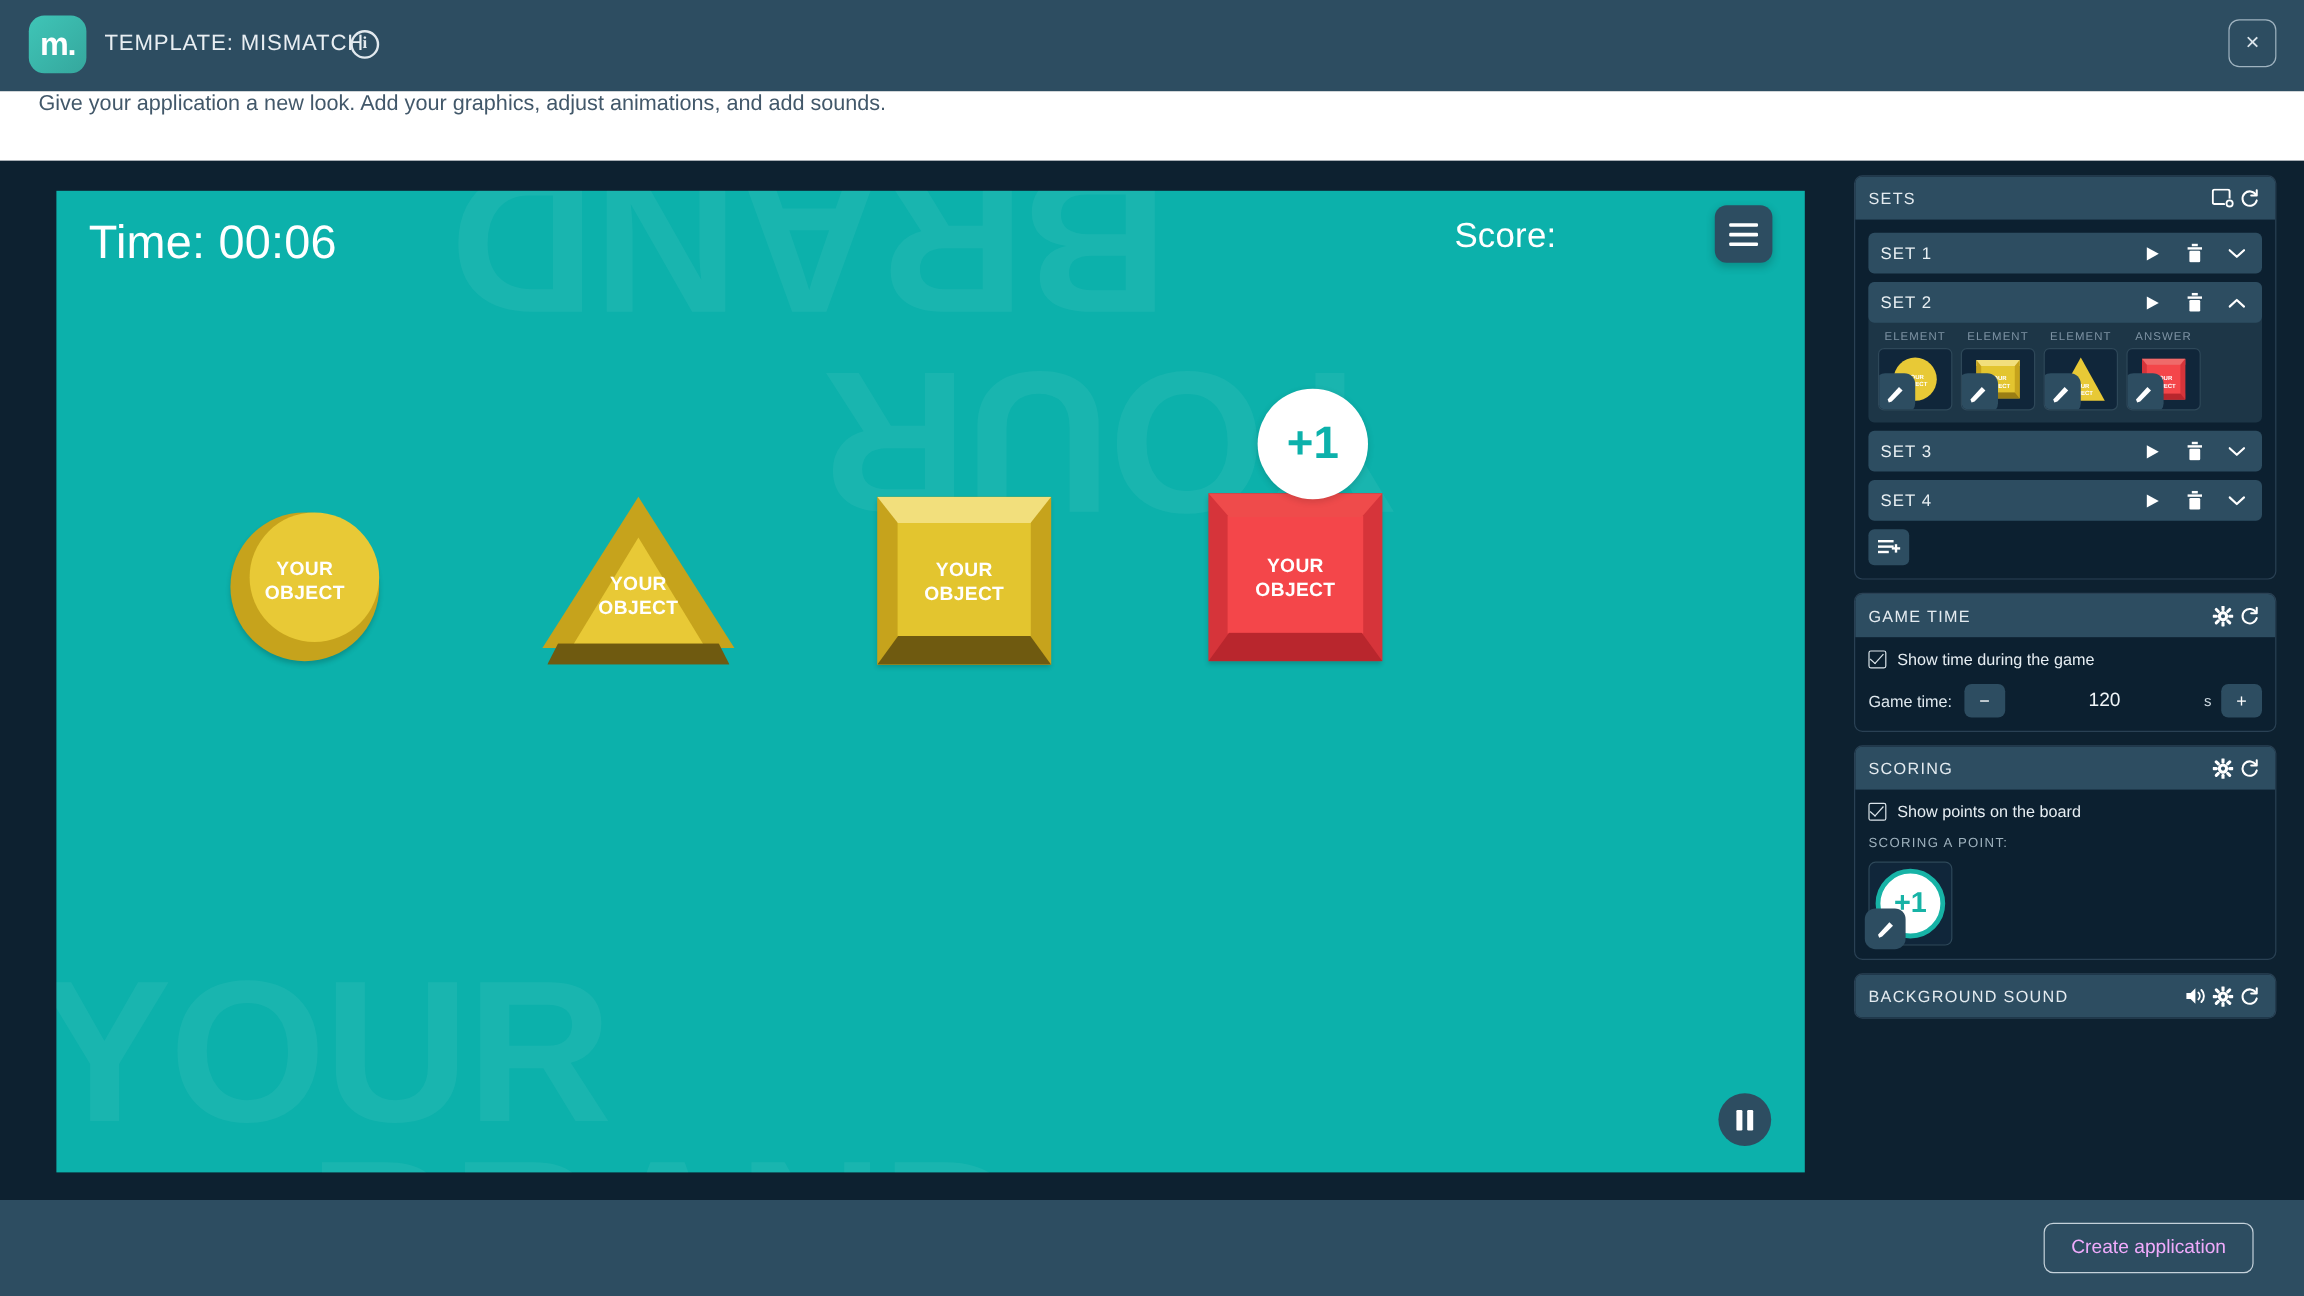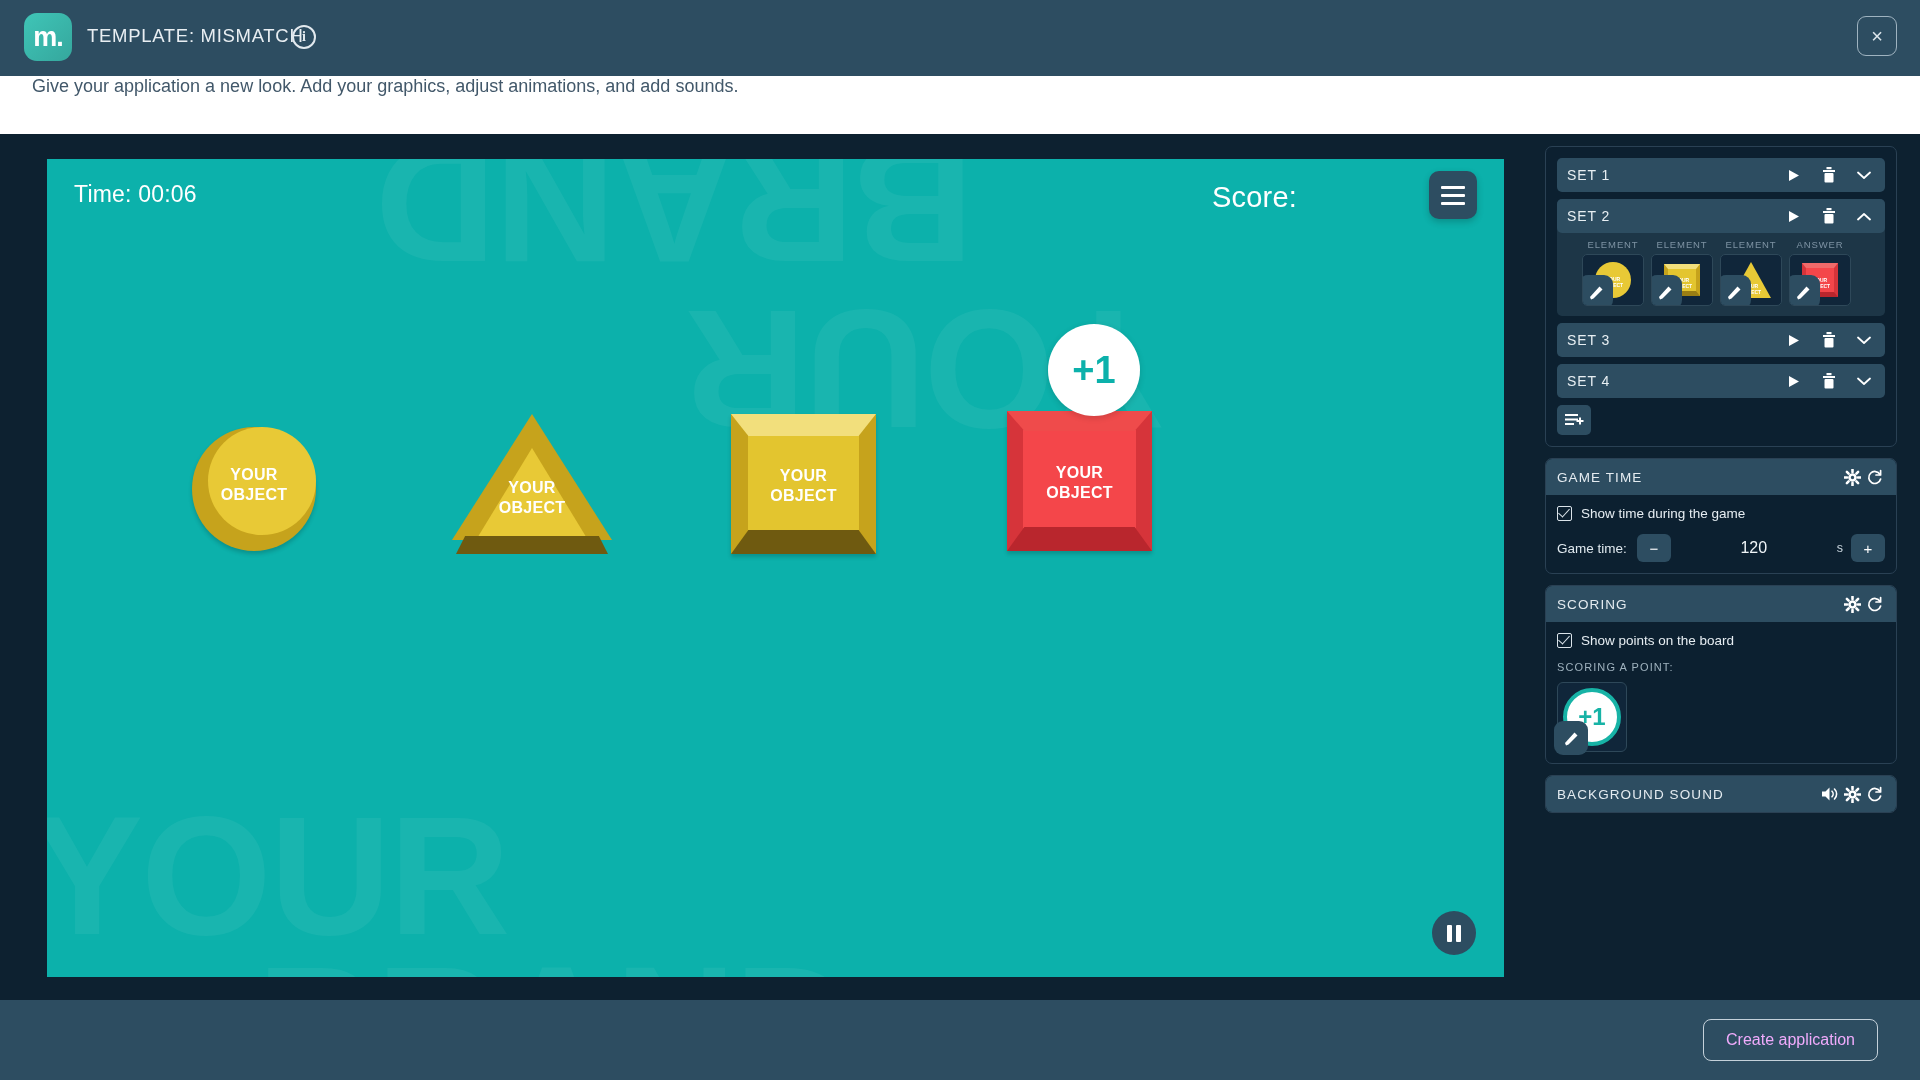--- a/index.html
+++ b/index.html
@@ -78,21 +78,21 @@
     font-weight: bold; font-size: 168px; line-height: 0.92;
     letter-spacing: -2px; white-space: nowrap; user-select: none;
   }
   .wm1 { top: -34px; left: 330px; transform: rotate(180deg); }
   .wm2 { top: 132px; left: 640px; transform: rotate(180deg); }
   .wm3 { top: 640px; left: -16px; }
   .wm4 { top: 790px; left: 210px; }
 
   .hud-time {
     position: absolute; left: 27px; top: 22px;
-    color: #ffffff; font-size: 23px; letter-spacing: 0.2px;
+    color: #ffffff; font-size: 39px; letter-spacing: 0.2px;
   }
   .hud-score {
     position: absolute; right: 207px; top: 22px;
     color: #ffffff; font-size: 29px; letter-spacing: 0.2px;
   }
   .menu-btn {
     position: absolute; right: 27px; top: 12px;
     width: 48px; height: 48px; border-radius: 10px;
     background: #2d4d61; cursor: pointer;
     display: flex; flex-direction: column; align-items: center; justify-content: center; gap: 5px;
@@ -220,21 +220,21 @@
   
   .set-row {
     height: 34px; background: #2d4d61; border-radius: 5px;
     display: flex; align-items: center; padding: 13px 10px; margin-bottom: 7px;
   }
   .set-row .nm { color: #e8eff3; font-size: 14px; letter-spacing: 0.9px; flex: 1; }
   .set-row .act { display: flex; align-items: center; gap: 13px; }
   .set-block { background: #1d3647; border-radius: 5px; margin-bottom: 7px; }
   .set-block .set-row { margin-bottom: 0; }
   .set-content { padding: 6px 8px 10px 8px; }
-  .elem-grid { display: flex; gap: 7px; margin-left: 17px; }
+  .elem-grid { display: flex; gap: 7px; }
   .elem-col { width: 62px; }
   .elem-col .cap {
     color: #7e93a4; font-size: 9.5px; letter-spacing: 0.9px;
     text-align: center; margin-bottom: 4px;
   }
   .thumb {
     position: relative; width: 62px; height: 52px;
     background: #10263a; border: 1px solid #2e4859; border-radius: 5px;
     overflow: hidden;
   }
@@ -389,20 +389,36 @@
 
       <div class="pause-btn">
         <i></i>
           <i></i>
       </div>
     </div>
 
     <div class="sidebar">
 
       <div class="panel">
+        <div class="panel-head">
+          <div class="ttl">SETS</div>
+          <div class="ico">
+            <svg width="19" height="17" viewBox="0 0 19 17">
+                <rect x="1" y="1" width="14" height="12" rx="1.5" fill="none" stroke="#fff" stroke-width="1.6"></rect>
+                <circle cx="15" cy="12.5" r="4" fill="#2d4d61"></circle>
+                <circle cx="15" cy="12.5" r="2.6" fill="none" stroke="#fff" stroke-width="1.5"></circle>
+              </svg>
+          </div>
+          <div class="ico">
+            <svg width="17" height="17" viewBox="0 0 17 17">
+                <path d="M14 5.5A6 6 0 1 0 14.6 10" fill="none" stroke="#fff" stroke-width="1.7" stroke-linecap="round"></path>
+                <path d="M14.6 1.5 L14.6 6 L10 6" fill="none" stroke="#fff" stroke-width="1.7" stroke-linecap="round" stroke-linejoin="round"></path>
+              </svg>
+          </div>
+        </div>
         <div class="panel-body">
 
           <div class="set-row">
             <div class="nm">SET 1</div>
             <div class="act">
               <span class="ico">
                 <svg width="12" height="13" viewBox="0 0 12 13">
                     <path d="M1 1 L11 6.5 L1 12 Z" fill="#fff"></path>
                   </svg>
               </span>

